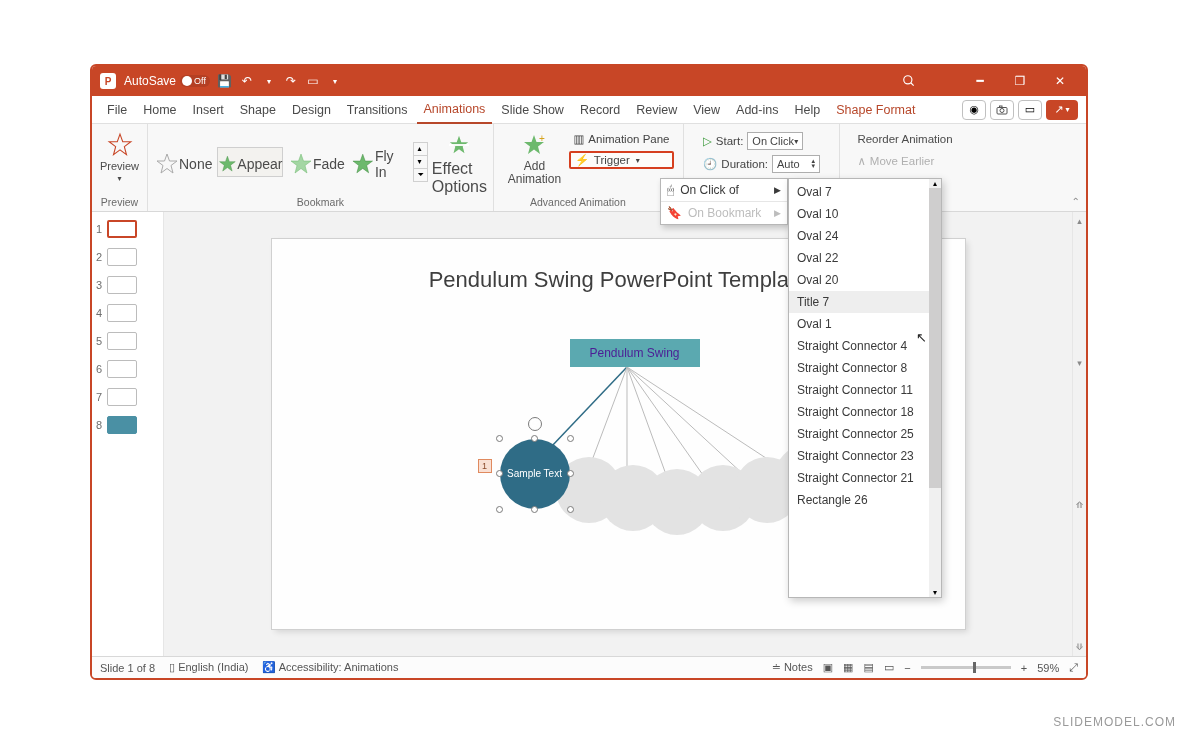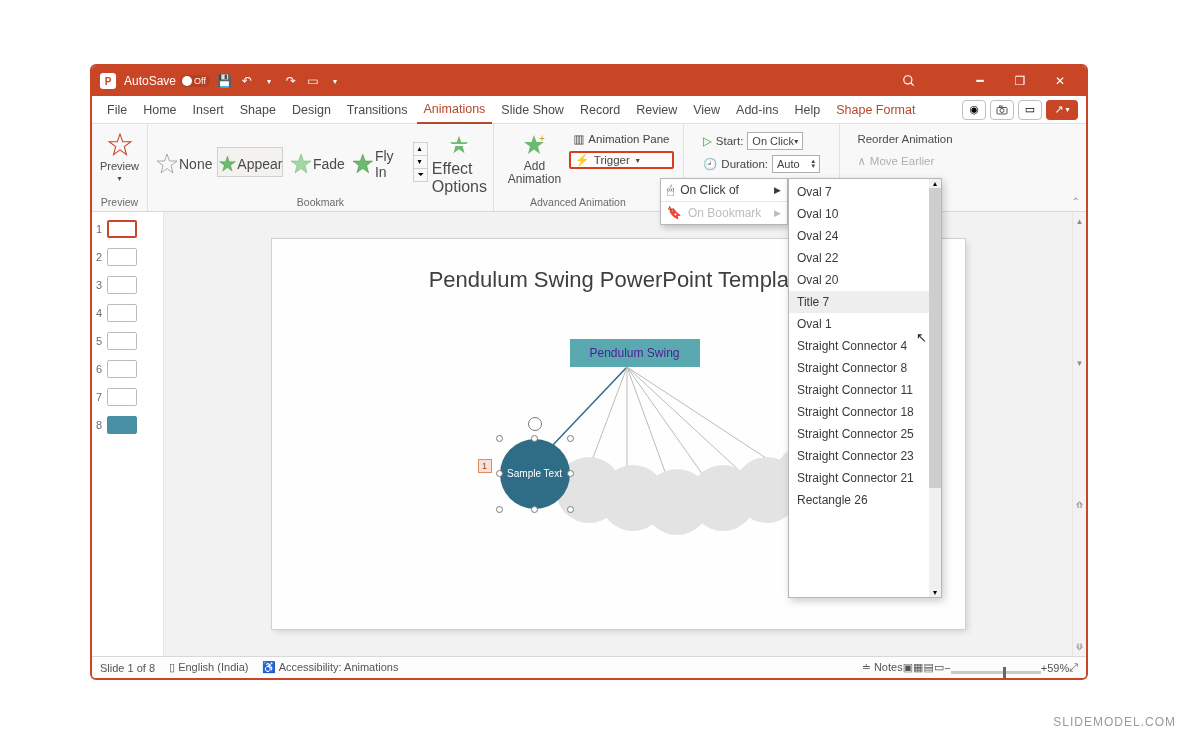--- a/index.html
+++ b/index.html
@@ -54,21 +54,21 @@
   .grey-circle { position: absolute; width: 66px; height: 66px; border-radius: 50%; background: #e3e3e3; top: 218px; }
   .blue-circle { position: absolute; width: 70px; height: 70px; border-radius: 50%; background: #2f6c86; top: 200px; left: 228px; display:flex; align-items:center; justify-content:center; color:#fff; font-size:10px; text-align:center; line-height:1.2; }
   .sel-handle { width:7px; height:7px; background:#fff; border:1px solid #7b7b7b; border-radius:50%; position:absolute; }
   .rot-handle { position:absolute; top:-22px; left:50%; transform:translateX(-50%); width:14px; height:14px; border:1.5px solid #7b7b7b; border-radius:50%; }
   .tag { position:absolute; left:-22px; top:20px; width:14px; height:14px; background:#f9e0d4; border:1px solid #e08a5f; color:#8a4b2b; font-size:9px; display:flex; align-items:center; justify-content:center; }
   .sample-text { position:absolute; top:205px; left:92px; font-size:10.5px; color:#808080; text-align:center; width:130px; line-height:1.4; }
 
   .sidebar-scroll { width: 14px; background: #f2f2f2; border-left:1px solid #e6e6e6; display:flex; flex-direction:column; align-items:center; justify-content:space-between; padding:4px 0; color:#8a8a8a; font-size:9px; }
 
   .statusbar { position: absolute; bottom: 0; left: 0; right: 0; height: 22px; border-top: 1px solid #d8d8d8; display: flex; align-items: center; font-size: 11px; color: #555; padding: 0 8px; gap: 14px; background:#fcfcfc; }
-  .status-right { margin-left: auto; display: flex; align-items: flex-end; }
+  .status-right { margin-left: auto; display: flex; align-items: center; gap: 10px; }
   .zoom-track { width: 90px; height: 3px; background: #c9c9c9; position: relative; }
   .zoom-thumb { width:3px; height:11px; background:#666; position:absolute; left:52px; top:-4px; }
 
   
   .flyout1 { position: absolute; top: 112px; left: 568px; width: 128px; background: #fff; border: 1px solid #b7b7b7; box-shadow: 2px 3px 6px rgba(0,0,0,0.2); z-index: 40; font-size: 12px; }
   .flyout1 .frow { display: flex; align-items: center; padding: 4px 6px; gap: 6px; color: #3a3a3a; }
   .flyout1 .frow.disabled { color: #bdbdbd; }
   .flyout1 .frow .caret { margin-left: auto; font-size: 9px; }
   .flyout1 hr { border: none; border-top: 1px solid #e6e6e6; }
 

